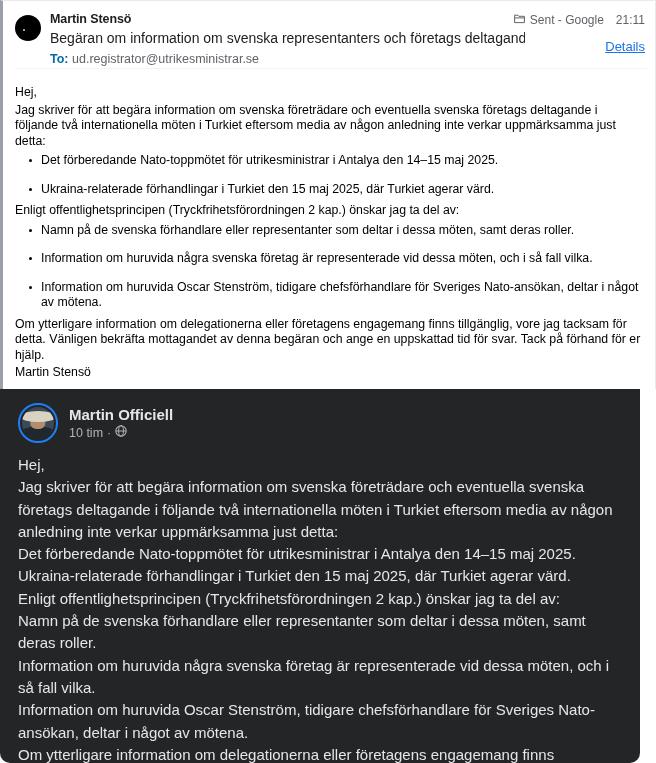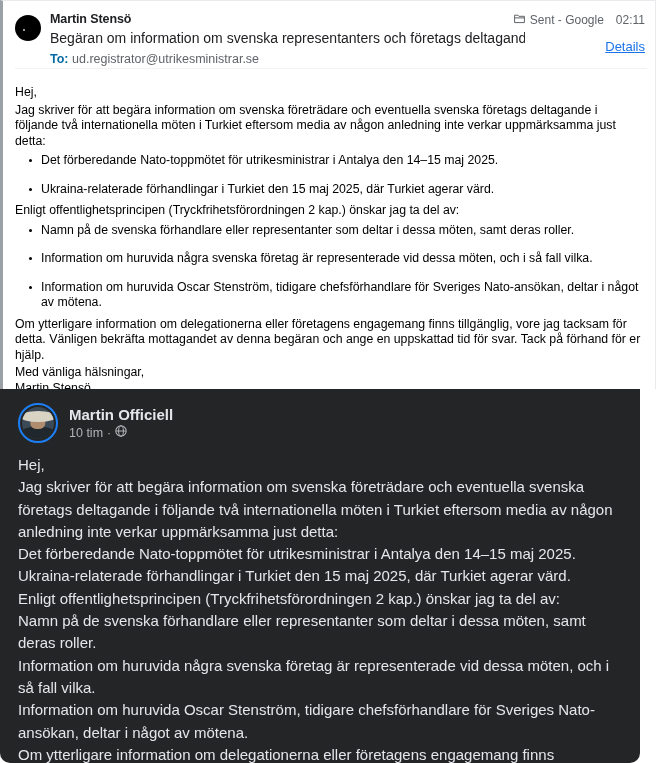--- a/index.html
+++ b/index.html
@@ -247,21 +247,21 @@
     <div class="avatar-mail"></div>
 
     <div class="hdr-meta">
       <span class="folder-icon">
         <svg width="11" height="10" viewBox="0 0 11 10" aria-hidden="true">
           <path d="M0.6 1.2h3.3l1 1.1h5.5v6.3H0.6z" fill="none" stroke="#5f6368" stroke-width="1"></path>
           <path d="M0.9 3.9h9.2" stroke="#5f6368" stroke-width="1"></path>
         </svg>
       </span>
       <span class="meta-label">Sent - Google</span>
-      <span class="meta-time">02:11</span>
+      <span class="meta-time">21:11</span>
     </div>
 
     <div class="details-link">Details</div>
 
     <div class="hdr-text">
       <div class="sender-name">Martin Stensö</div>
       <div class="subject-line">Begäran om information om svenska representanters och företags deltagande i möten i Turkiet 14–15...</div>
       <div class="to-row">
         <span class="to-label">To:</span>
         <span class="to-addr">ud.registrator@utrikesministrar.se</span>
@@ -282,21 +282,20 @@
 
     <p class="para">Enligt offentlighetsprincipen (Tryckfrihetsförordningen 2 kap.) önskar jag ta del av:</p>
 
     <ul>
       <li>Namn på de svenska förhandlare eller representanter som deltar i dessa möten, samt deras roller.</li>
       <li>Information om huruvida några svenska företag är representerade vid dessa möten, och i så fall vilka.</li>
       <li>Information om huruvida Oscar Stenström, tidigare chefsförhandlare för Sveriges Nato-ansökan, deltar i något av mötena.</li>
     </ul>
 
     <p class="para gap-top">Om ytterligare information om delegationerna eller företagens engagemang finns tillgänglig, vore jag tacksam för detta. Vänligen bekräfta mottagandet av denna begäran och ange en uppskattad tid för svar. Tack på förhand för er hjälp.</p>
-    <p class="sig-line">Med vänliga hälsningar,</p>
     <p class="sig-line">Martin Stensö</p>
 
   </div>
 </div>
 
 <div class="post-card">
 
   <div class="post-header">
     <div class="avatar-ring">
       <div class="avatar-photo">

